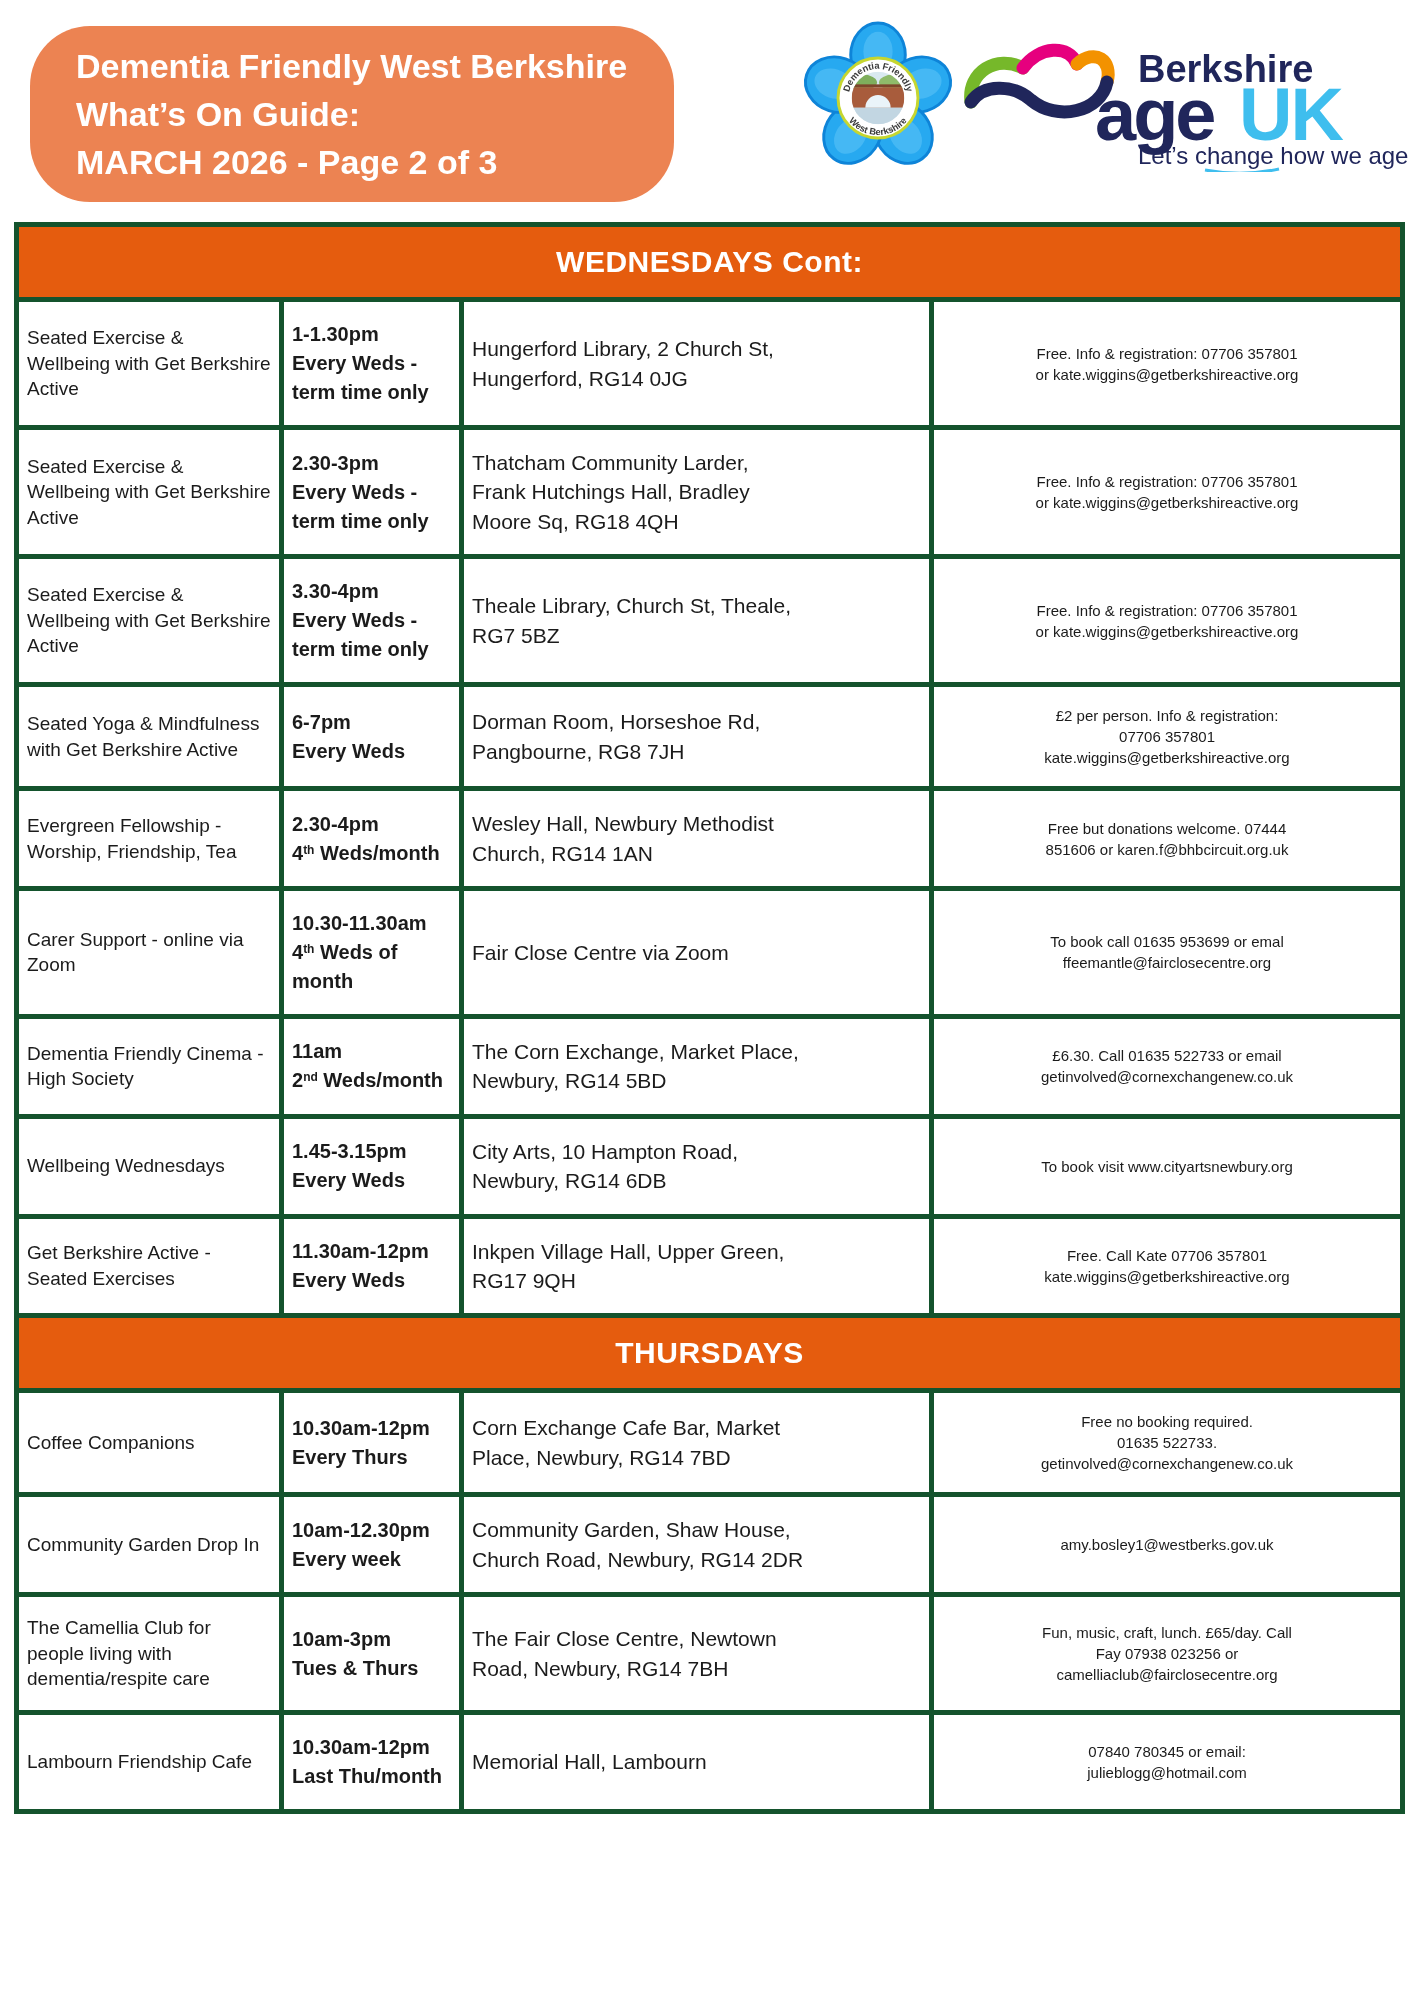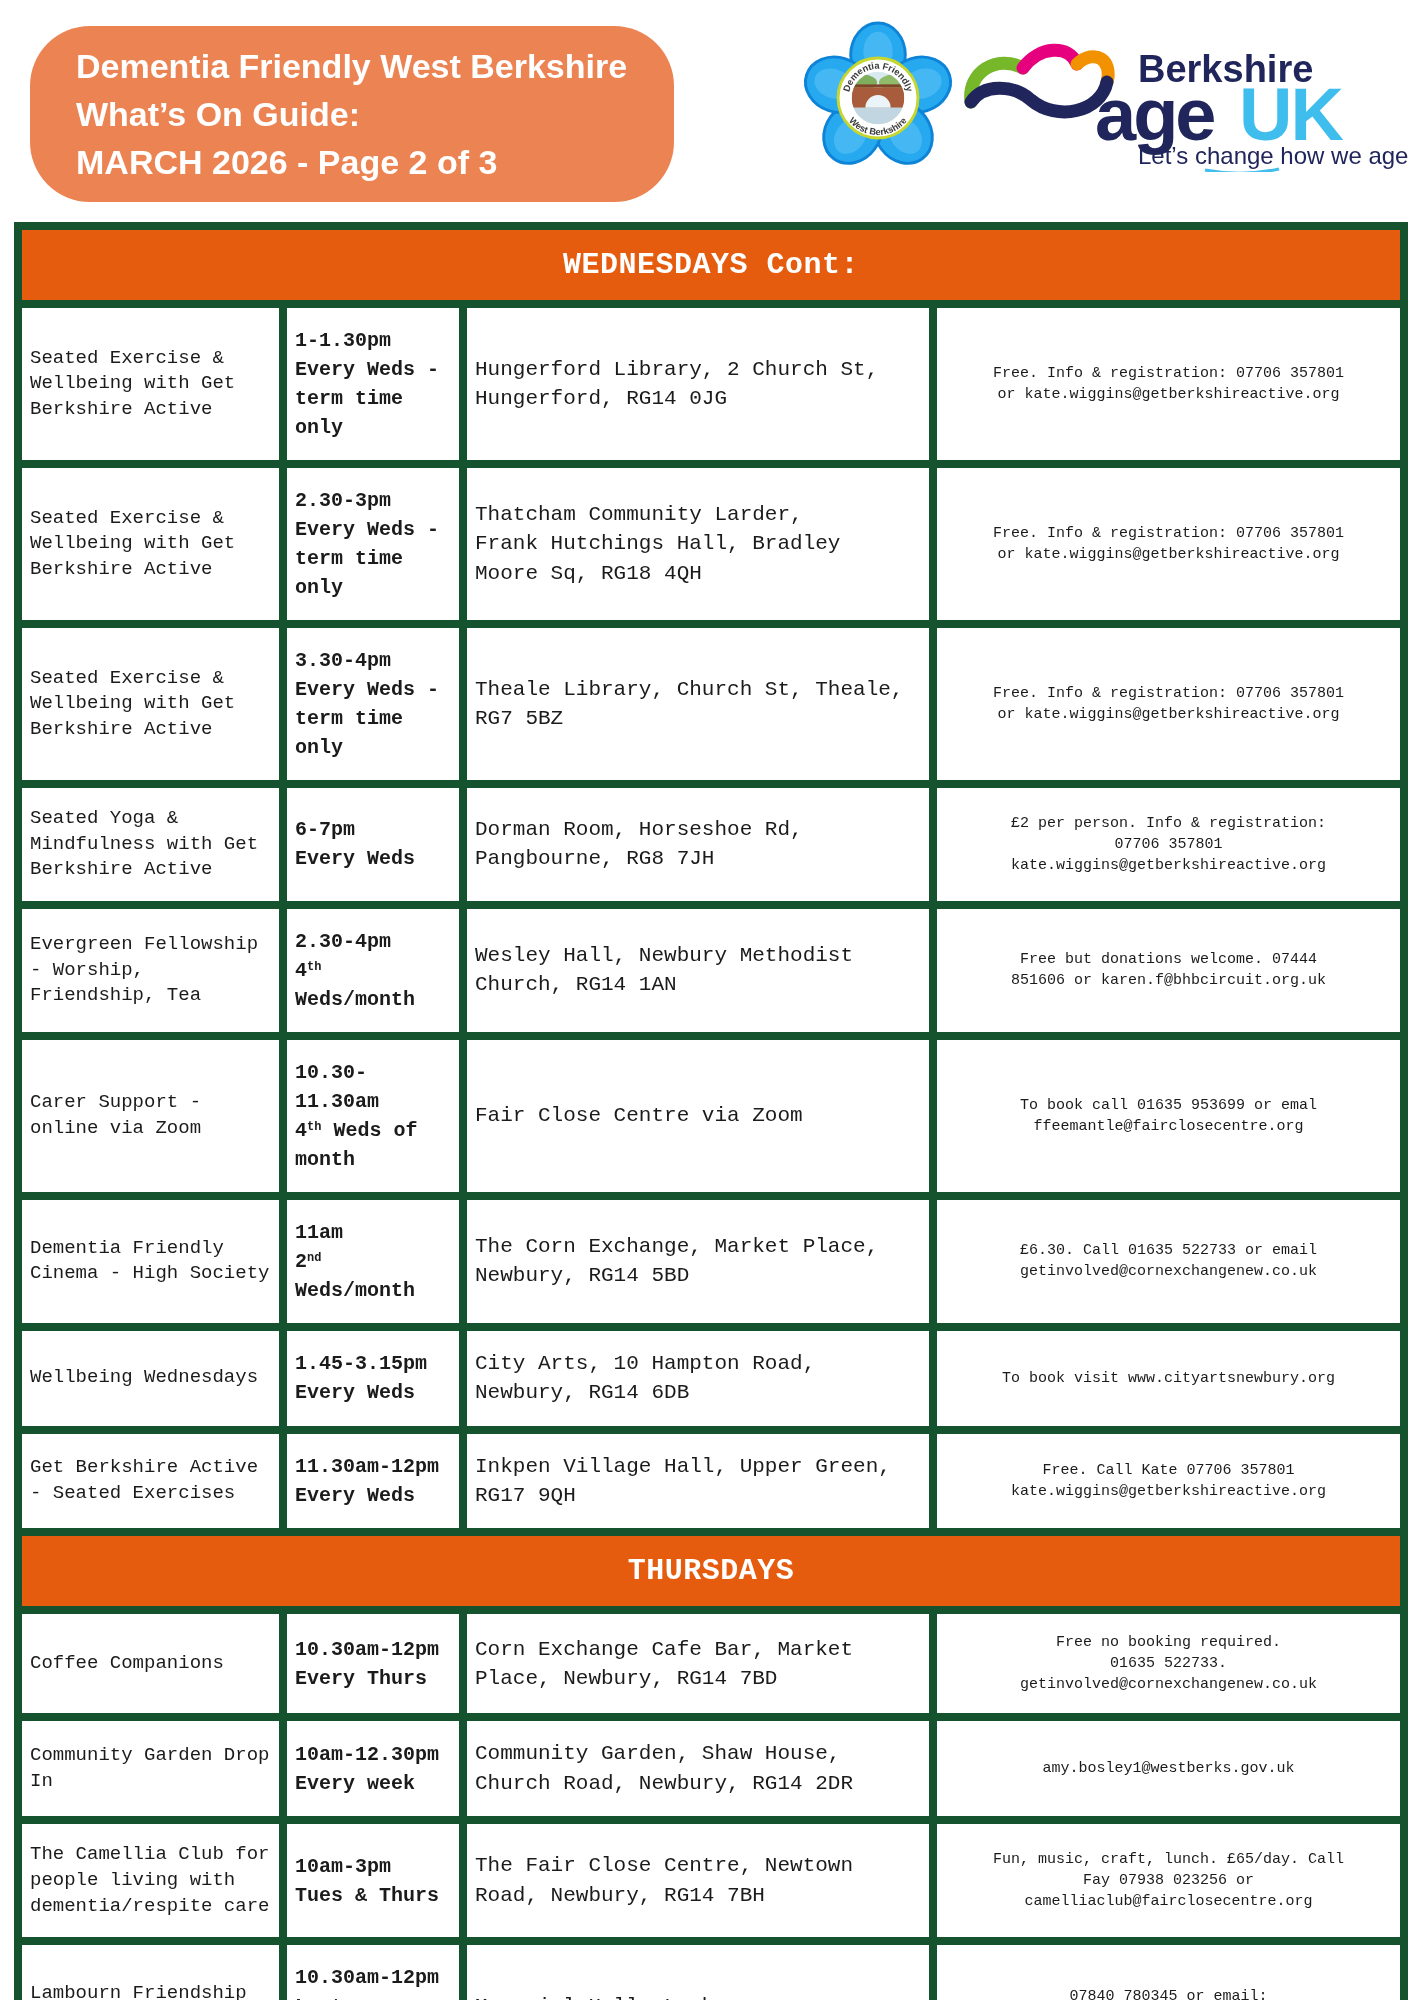--- a/index.html
+++ b/index.html
@@ -15,22 +15,22 @@
   }
   .title-line{font-size:34px;font-weight:bold;color:#ffffff;line-height:1.42;}
   .flower-wrap{position:absolute;left:800px;top:20px;}
   .ageuk-wrap{position:absolute;left:955px;top:30px;}
   table.events{
     position:absolute;left:14px;top:222px;width:1386px;
     border-collapse:collapse;table-layout:fixed;
     border:5px solid #4FB0CA;
   }
   table.events td{
-    border:8px solid #14532d;vertical-align:middle;
-    padding:18px 8px;box-sizing:border-box;font-family:Liberation Mono, monospace;
+    border:5px solid #14532d;vertical-align:middle;
+    padding:18px 8px;box-sizing:border-box;
   }
   td.band{
     background:#E55C0E;color:#ffffff;font-weight:bold;font-size:30px;
     text-align:center;padding:12px 8px;letter-spacing:0.5px;
   }
   td.act{font-size:19px;text-align:left;padding-left:12px;padding-right:10px;line-height:1.35;}
   td.time{font-size:20px;font-weight:bold;line-height:1.45;}
   td.loc{font-size:21px;text-align:left;line-height:1.4;}
   td.con{font-size:15px;text-align:center;line-height:1.4;}
   sup{font-size:60%;vertical-align:baseline;position:relative;top:-0.5em;}

